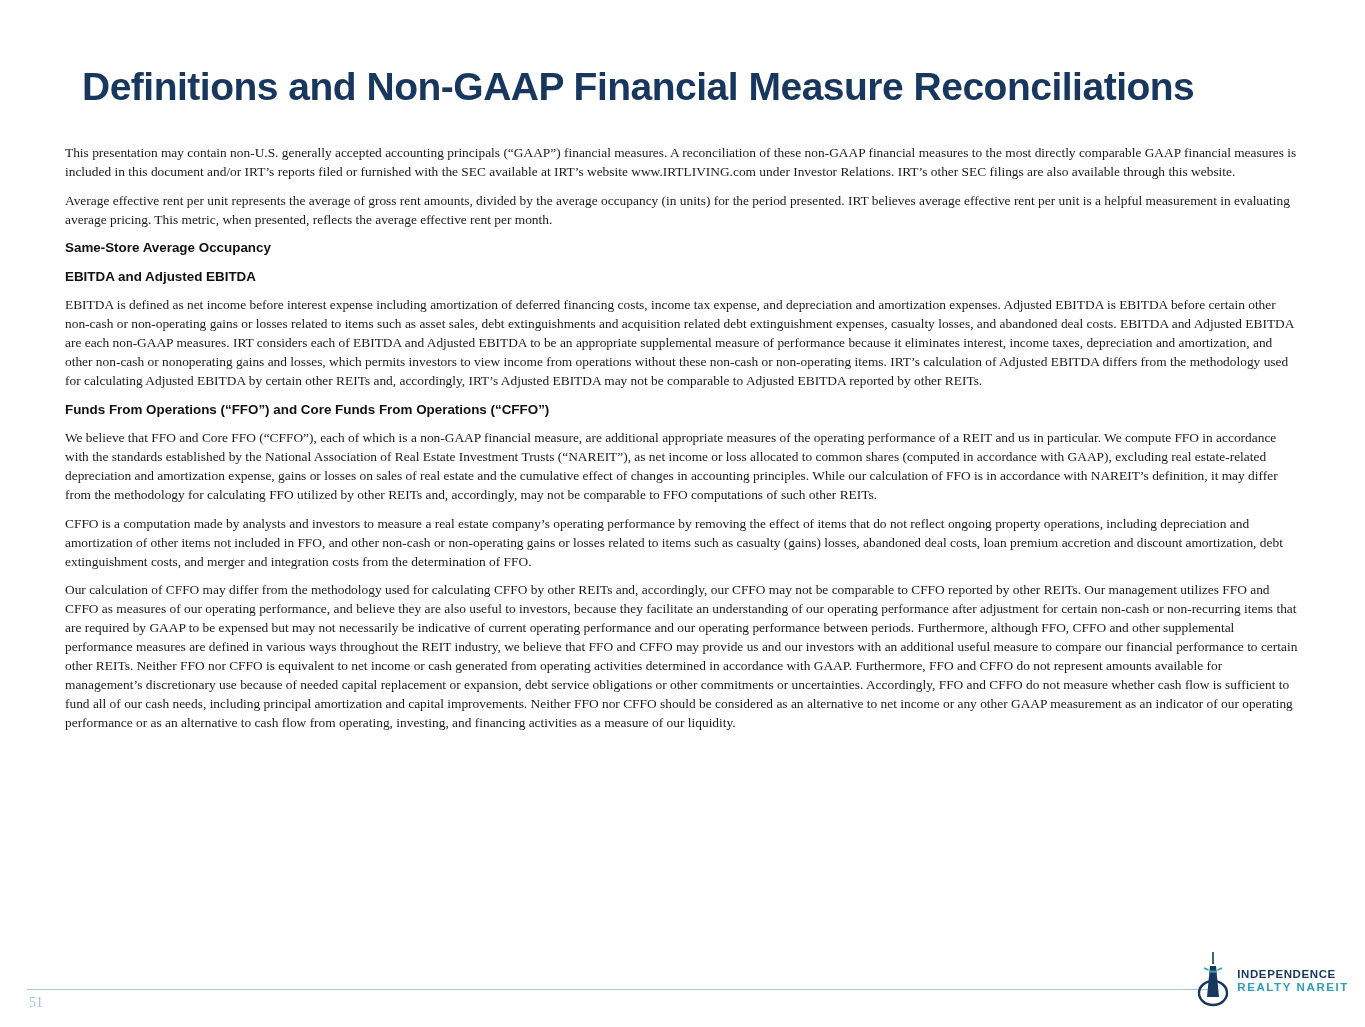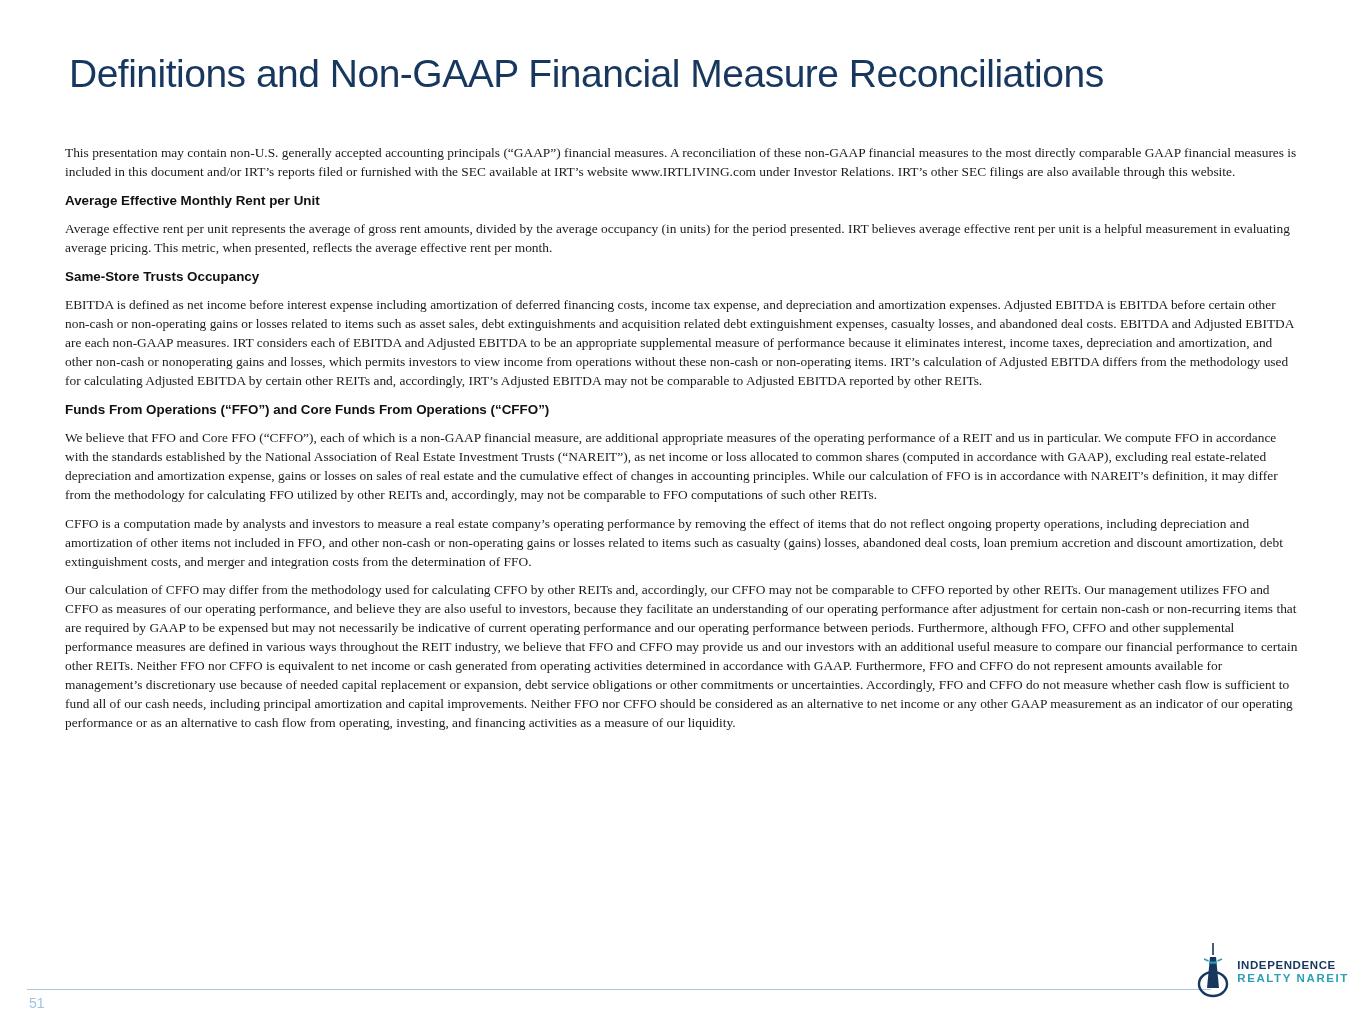--- a/index.html
+++ b/index.html
@@ -14,23 +14,23 @@
   .slide {
     position: absolute;
     inset: 0;
     background: #ffffff;
   }
   .title {
     position: absolute;
     left: 65px;
     top: 48px;
     width: 1240px;
-    margin: 4px;
+    margin: 17px;
     font-size: 39px;
-    font-weight: 400;
+    font-weight: 700;
     letter-spacing: -0.5px;
     color: #17375E;
   }
   .content {
     position: absolute;
     left: 65px;
     top: 143px;
     width: 1233px;
     color: #1a1a1a;
     font-size: 13.4px;
@@ -54,25 +54,26 @@
     width: 1184px;
     height: 1px;
     background: #A9C4DE;
   }
   .page-number {
     position: absolute;
     left: 29px;
     top: 995px;
     font-size: 14px;
     color: #9DC3E6;
+    font-family: Liberation Serif, serif;
   }
   .logo {
     position: absolute;
     right: 16px;
-    bottom: 25px;
+    bottom: 16px;
     display: flex;
     align-items: center;
     gap: 7px;
   }
   .logo-icon { display: block; }
   .logo-text {
     display: flex;
     flex-direction: column;
     line-height: 13px;
   }
@@ -92,25 +93,25 @@
 </head>
 <body>
 
 <div class="slide">
 
   <h1 class="title">Definitions and Non-GAAP Financial Measure Reconciliations</h1>
 
   <main class="content">
     <p>This presentation may contain non-U.S. generally accepted accounting principals (“GAAP”) financial measures. A reconciliation of these non-GAAP financial measures to the most directly comparable GAAP financial measures is included in this document and/or IRT’s reports filed or furnished with the SEC available at IRT’s website www.IRTLIVING.com under Investor Relations. IRT’s other SEC filings are also available through this website.</p>
 
-    <h2>Average Effective Monthly Rent per Unit</h2>
     <p>Average effective rent per unit represents the average of gross rent amounts, divided by the average occupancy (in units) for the period presented. IRT believes average effective rent per unit is a helpful measurement in evaluating average pricing. This metric, when presented, reflects the average effective rent per month.</p>
 
-    <h2>Same-Store Trusts Occupancy</h2>
+    <h2>Same-Store Average Occupancy</h2>
 
+    <h2>EBITDA and Adjusted EBITDA</h2>
     <p>EBITDA is defined as net income before interest expense including amortization of deferred financing costs, income tax expense, and depreciation and amortization expenses. Adjusted EBITDA is EBITDA before certain other non-cash or non-operating gains or losses related to items such as asset sales, debt extinguishments and acquisition related debt extinguishment expenses, casualty losses, and abandoned deal costs. EBITDA and Adjusted EBITDA are each non-GAAP measures. IRT considers each of EBITDA and Adjusted EBITDA to be an appropriate supplemental measure of performance because it eliminates interest, income taxes, depreciation and amortization, and other non-cash or nonoperating gains and losses, which permits investors to view income from operations without these non-cash or non-operating items. IRT’s calculation of Adjusted EBITDA differs from the methodology used for calculating Adjusted EBITDA by certain other REITs and, accordingly, IRT’s Adjusted EBITDA may not be comparable to Adjusted EBITDA reported by other REITs.</p>
 
     <h2>Funds From Operations (“FFO”) and Core Funds From Operations (“CFFO”)</h2>
     <p>We believe that FFO and Core FFO (“CFFO”), each of which is a non-GAAP financial measure, are additional appropriate measures of the operating performance of a REIT and us in particular. We compute FFO in accordance with the standards established by the National Association of Real Estate Investment Trusts (“NAREIT”), as net income or loss allocated to common shares (computed in accordance with GAAP), excluding real estate-related depreciation and amortization expense, gains or losses on sales of real estate and the cumulative effect of changes in accounting principles. While our calculation of FFO is in accordance with NAREIT’s definition, it may differ from the methodology for calculating FFO utilized by other REITs and, accordingly, may not be comparable to FFO computations of such other REITs.</p>
     <p>CFFO is a computation made by analysts and investors to measure a real estate company’s operating performance by removing the effect of items that do not reflect ongoing property operations, including depreciation and amortization of other items not included in FFO, and other non-cash or non-operating gains or losses related to items such as casualty (gains) losses, abandoned deal costs, loan premium accretion and discount amortization, debt extinguishment costs, and merger and integration costs from the determination of FFO.</p>
     <p>Our calculation of CFFO may differ from the methodology used for calculating CFFO by other REITs and, accordingly, our CFFO may not be comparable to CFFO reported by other REITs. Our management utilizes FFO and CFFO as measures of our operating performance, and believe they are also useful to investors, because they facilitate an understanding of our operating performance after adjustment for certain non-cash or non-recurring items that are required by GAAP to be expensed but may not necessarily be indicative of current operating performance and our operating performance between periods. Furthermore, although FFO, CFFO and other supplemental performance measures are defined in various ways throughout the REIT industry, we believe that FFO and CFFO may provide us and our investors with an additional useful measure to compare our financial performance to certain other REITs. Neither FFO nor CFFO is equivalent to net income or cash generated from operating activities determined in accordance with GAAP. Furthermore, FFO and CFFO do not represent amounts available for management’s discretionary use because of needed capital replacement or expansion, debt service obligations or other commitments or uncertainties. Accordingly, FFO and CFFO do not measure whether cash flow is sufficient to fund all of our cash needs, including principal amortization and capital improvements. Neither FFO nor CFFO should be considered as an alternative to net income or any other GAAP measurement as an indicator of our operating performance or as an alternative to cash flow from operating, investing, and financing activities as a measure of our liquidity.</p>
   </main>
 
   <div class="footer-rule"></div>
 

